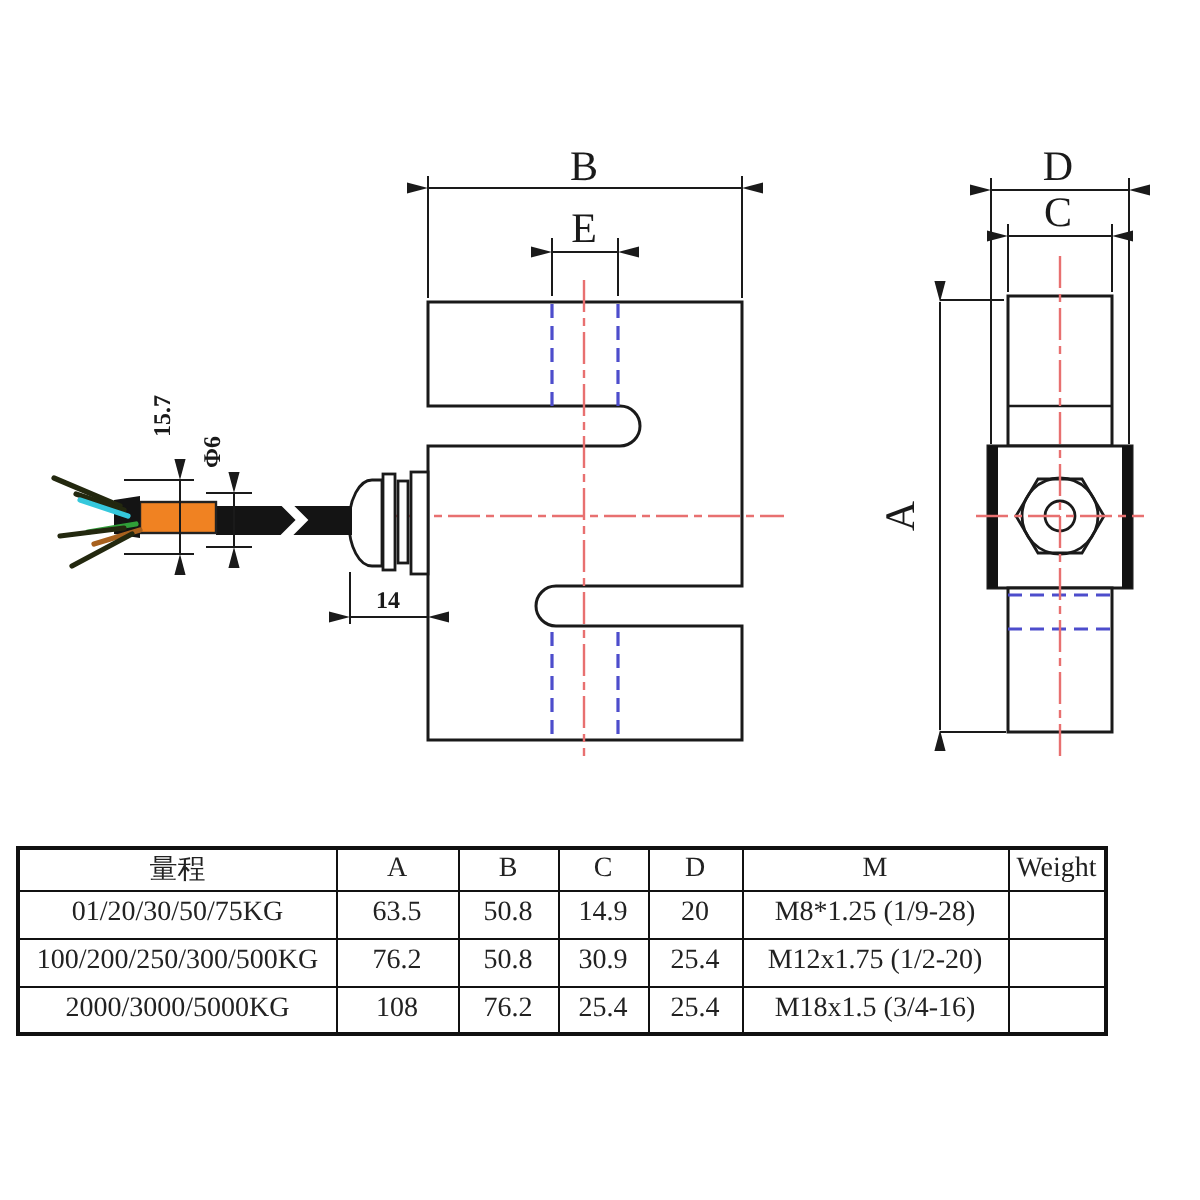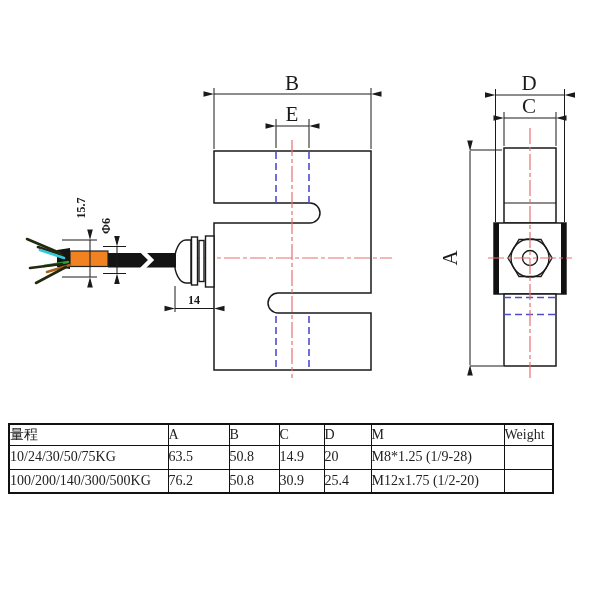--- a/index.html
+++ b/index.html
@@ -4,21 +4,21 @@
 <style>
   html,body{margin:0;padding:0;background:#ffffff;}
   .page{position:relative;width:600px;height:600px;background:#ffffff;overflow:hidden;
         font-family:"Liberation Serif",serif;color:#1a1a1a;}
   .drawing{position:absolute;left:0;top:0;}
   svg text{fill:#1a1a1a;}
   .dim-letter{font-size:21px;font-family:"Liberation Serif",serif;}
   .dim-num{font-size:12px;font-weight:bold;font-family:"Liberation Serif",serif;}
   .spec-table{position:absolute;left:8px;top:423px;width:544px;border-collapse:collapse;
         table-layout:fixed;background:#fff;}
-  .spec-table td,.spec-table th{border:1.4px solid #111;text-align:left;vertical-align:middle;
+  .spec-table td,.spec-table th{border:1.4px solid #111;text-align:center;vertical-align:middle;
         padding:0;font-size:14px;font-weight:normal;color:#222;overflow:hidden;white-space:nowrap;}
   .spec-table{border:2px solid #111;}
   .spec-table tr.hdr{height:21px;}
   .spec-table tr.row{height:24px;}
 </style>
 </head>
 <body>
 
 <div class="page">
 
@@ -168,33 +168,42 @@
         <tr class="hdr">
       <th>量程</th>
       <th>A</th>
       <th>B</th>
       <th>C</th>
       <th>D</th>
       <th>M</th>
       <th>Weight</th>
     </tr>
     <tr class="row">
-      <td>10/24/30/50/75KG</td>
+      <td>01/20/30/50/75KG</td>
       <td>63.5</td>
       <td>50.8</td>
       <td>14.9</td>
       <td>20</td>
       <td>M8*1.25 (1/9-28)</td>
       <td></td>
     </tr>
     <tr class="row">
-      <td>100/200/140/300/500KG</td>
+      <td>100/200/250/300/500KG</td>
       <td>76.2</td>
       <td>50.8</td>
       <td>30.9</td>
       <td>25.4</td>
       <td>M12x1.75 (1/2-20)</td>
       <td></td>
     </tr>
+    <tr class="row">
+      <td>2000/3000/5000KG</td>
+      <td>108</td>
+      <td>76.2</td>
+      <td>25.4</td>
+      <td>25.4</td>
+      <td>M18x1.5 (3/4-16)</td>
+      <td></td>
+    </tr>
   </tbody>
     </table>
 
 </div>
 
 </body></html>

